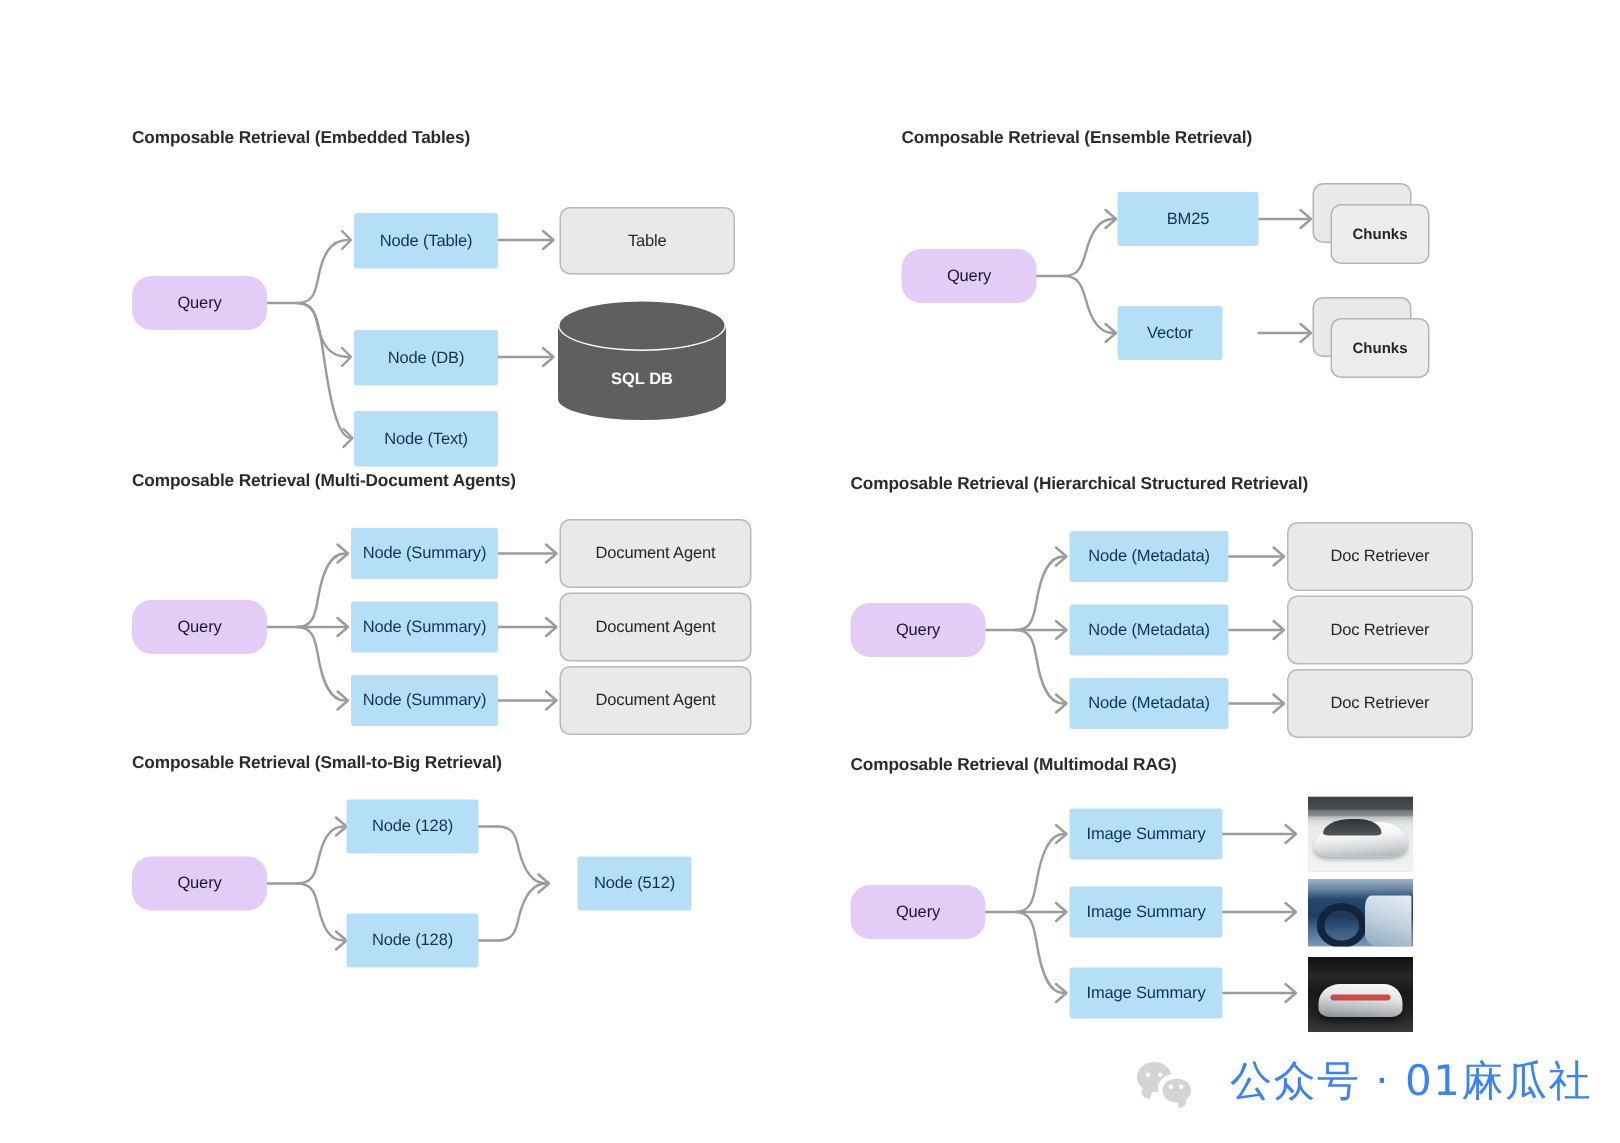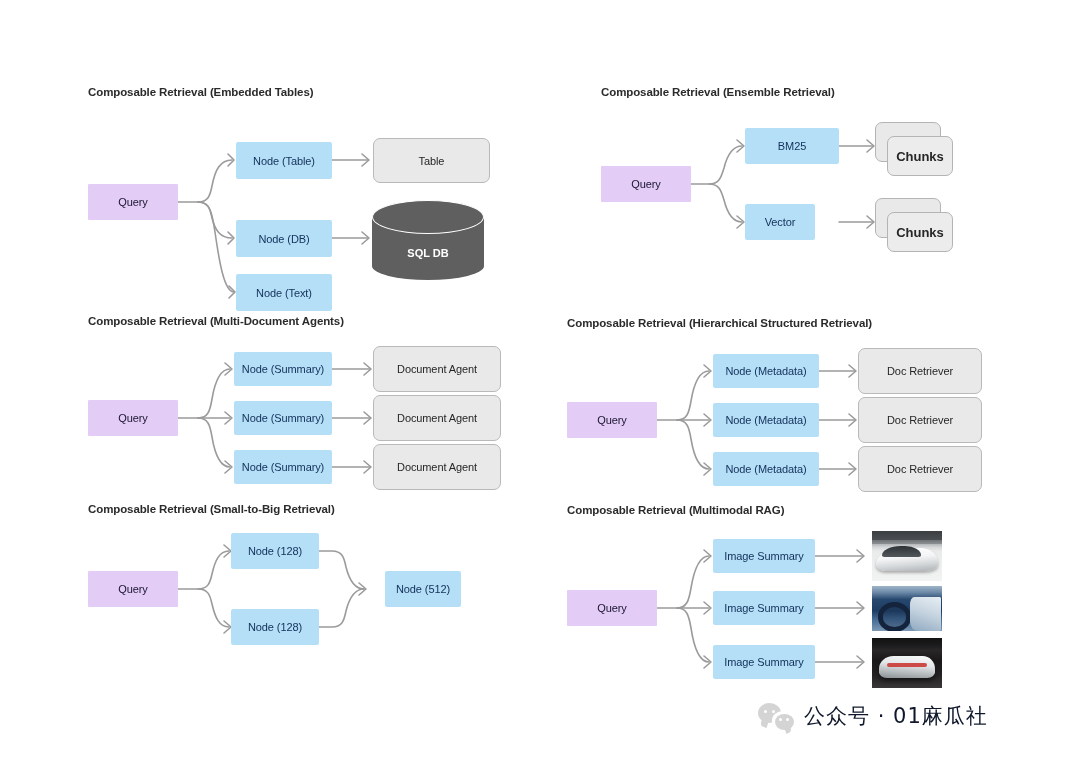--- a/index.html
+++ b/index.html
@@ -39,21 +39,21 @@
     justify-content: center;
     box-sizing: border-box;
     font-size: 11px;
     font-weight: normal;
     letter-spacing: -0.1px;
     white-space: nowrap;
   }
   .box.query {
     background: #e3ccf5;
     color: #1b1633;
-    border-radius: 1px;
+    border-radius: 13px;
   }
   .box.blue {
     background: #b5dff7;
     color: #12305a;
     border-radius: 2px;
   }
   .box.gray {
     background: #e9e9e9;
     color: #262626;
     border: 1px solid #b9b9b9;
@@ -72,21 +72,21 @@
     border-radius: 7px;
   }
   .stack .card.back {
     left: 0;
     top: 0;
   }
   .stack .card.front {
     display: flex;
     align-items: center;
     justify-content: center;
-    font-size: 13px;
+    font-size: 10px;
     font-weight: bold;
     color: #262626;
     background: #ececec;
   }
 
   
   .cylinder {
     position: absolute;
   }
   .cylinder .body {
@@ -225,23 +225,23 @@
   }
   svg.conn path.head {
     stroke-width: 1.6;
   }
 
   
   .watermark {
     position: absolute;
     display: flex;
     align-items: center;
-    gap: 10px;
-    color: #0f172a;
-    font-size: 21px;
+    gap: 26px;
+    color: #3b82f6;
+    font-size: 28px;
     letter-spacing: 1px;
     white-space: nowrap;
     font-family: "DejaVu Sans", sans-serif;
   }
   .wechat-icon {
     position: relative;
     width: 36px;
     height: 28px;
     flex: none;
   }

